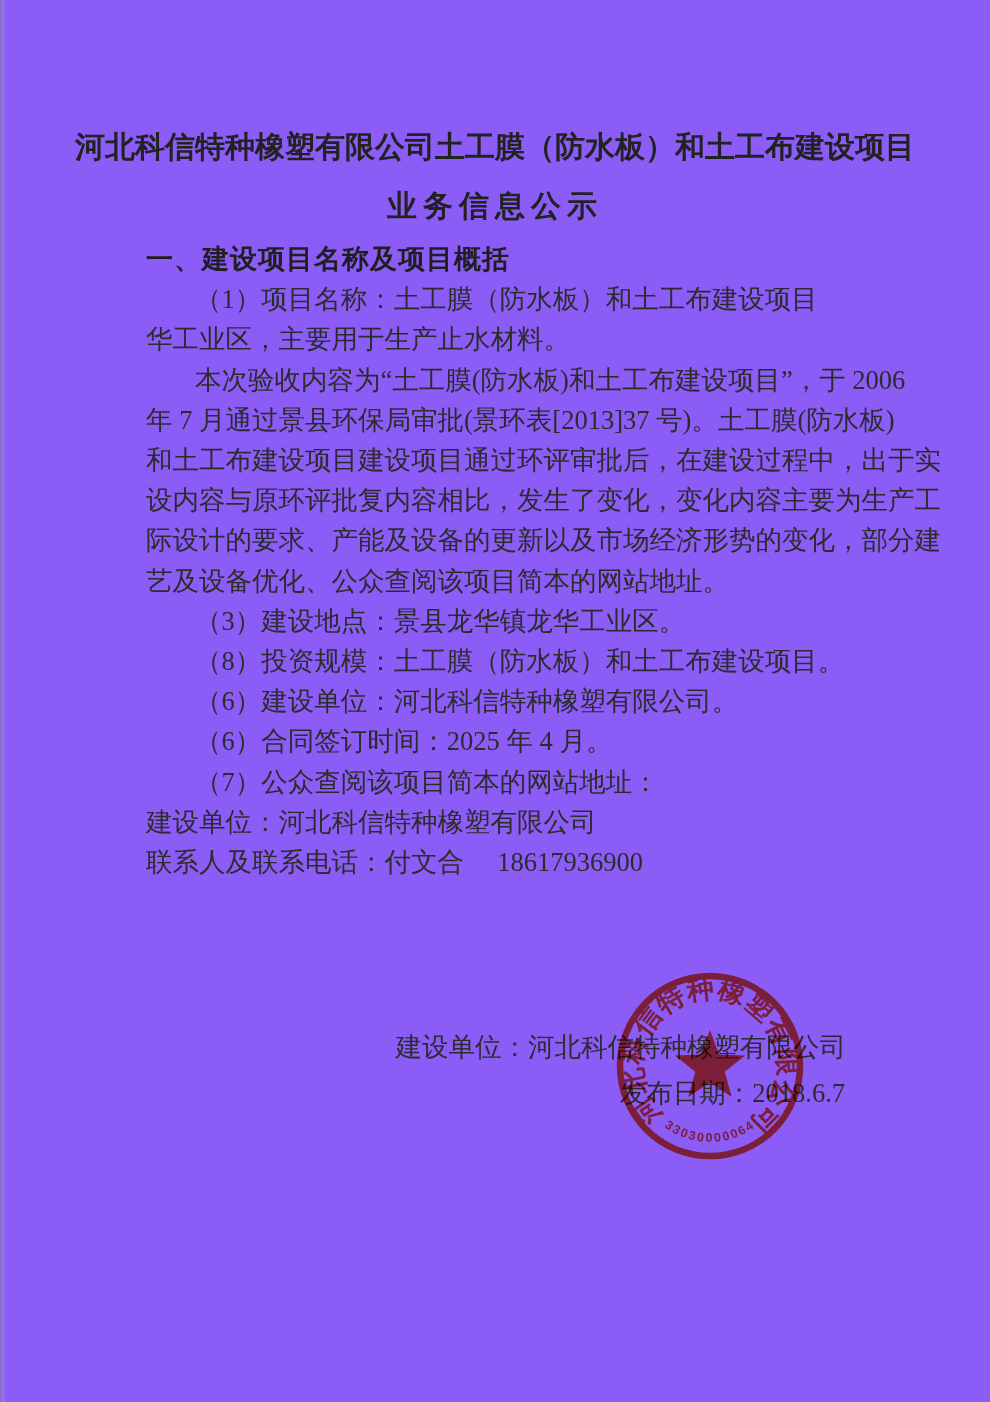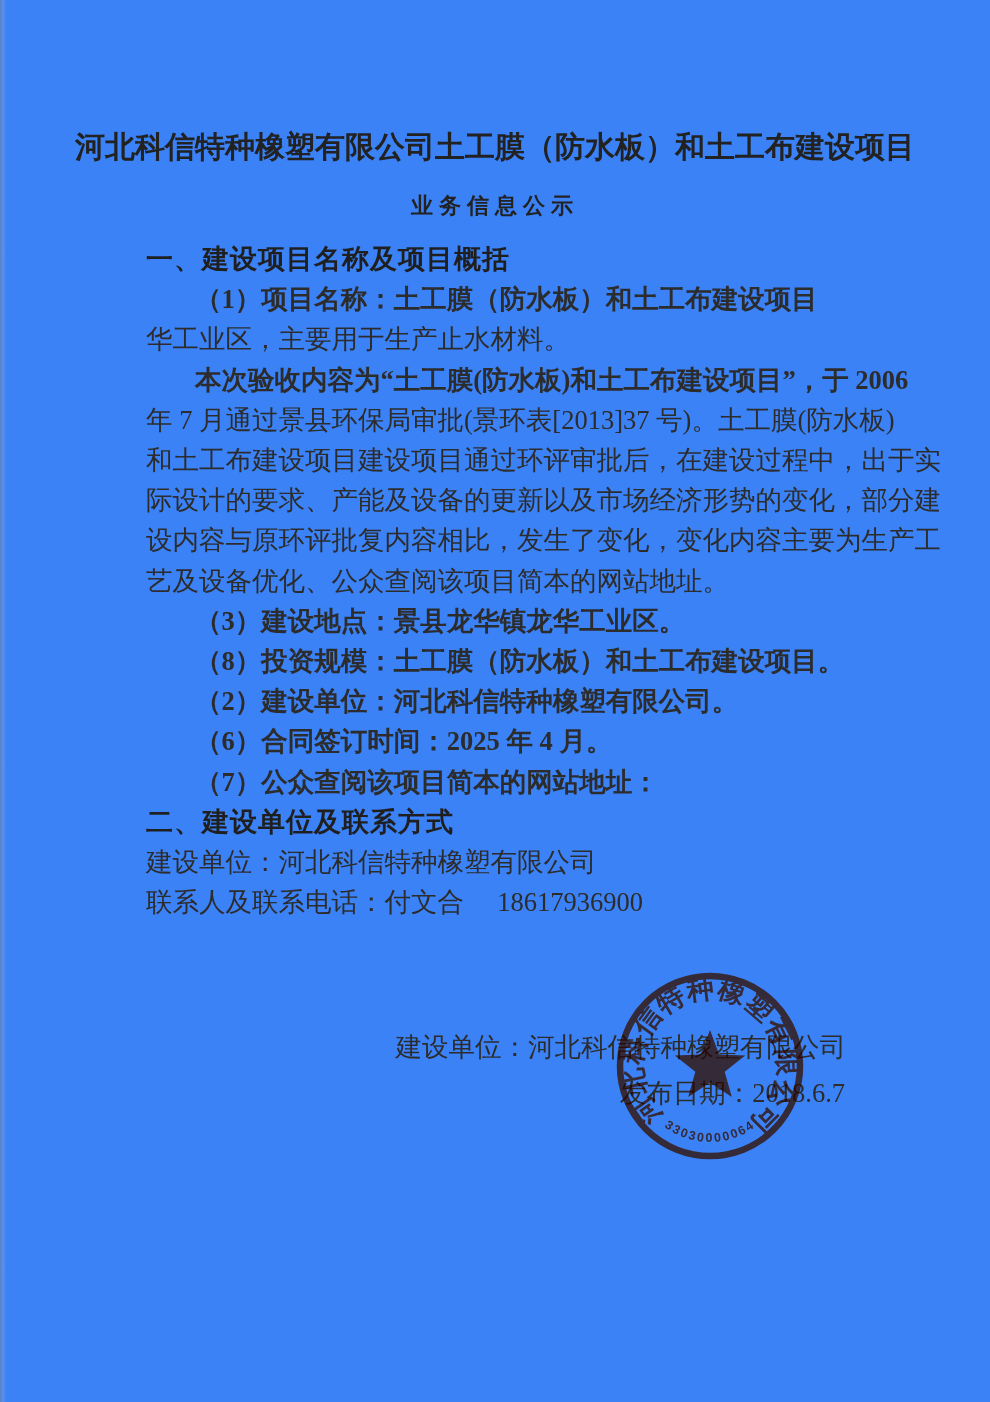--- a/index.html
+++ b/index.html
@@ -8,21 +8,21 @@
     width: 990px;
     height: 1402px;
     background: #fbfbfa;
     overflow: hidden;
     font-family: "Liberation Serif", serif;
   }
   .page {
     position: relative;
     width: 990px;
     height: 1402px;
-    background: #3b82f6;
+    background: #8b5cf6;
     color: #2c2c2c;
   }
   .scan-edge {
     position: absolute;
     left: 0; top: 0;
     width: 6px; height: 100%;
     background: linear-gradient(90deg, rgba(125,130,133,0.45), rgba(195,198,200,0.22) 55%, rgba(255,255,255,0));
   }
   .title-line-1 {
     position: absolute;
@@ -35,21 +35,21 @@
     line-height: 38px;
     color: #222;
   }
   .title-line-2 {
     position: absolute;
     top: 187px; left: 0;
     width: 990px;
     text-align: center;
     font-family: "Liberation Sans", sans-serif;
     font-weight: bold;
-    font-size: 22px;
+    font-size: 30px;
     line-height: 38px;
     letter-spacing: 6px;
     color: #222;
   }
   .body-text {
     position: absolute;
     top: 239px;
     left: 146px;
     width: 704px;
     font-size: 26.5px;
@@ -58,21 +58,21 @@
     text-align: justify;
   }
   .line { white-space: nowrap; }
   .heading {
     font-family: Liberation Sans, sans-serif;
     font-weight: bold;
     font-size: 27px;
     color: #1f1f1f;
     letter-spacing: 1px;
   }
-  .ind { text-indent: 1.85em; font-weight: bold; }
+  .ind { text-indent: 1.85em; }
   .sig-builder {
     position: absolute;
     top: 1030px;
     right: 144px;
     font-size: 26.5px;
     line-height: 34px;
     color: #2c2c2c;
     white-space: nowrap;
   }
   .sig-date {
@@ -115,29 +115,28 @@
   <div class="title-line-1">河北科信特种橡塑有限公司土工膜（防水板）和土工布建设项目</div>
   <div class="title-line-2">业务信息公示</div>
 
   <div class="body-text">
     <div class="line heading">一、建设项目名称及项目概括</div>
     <div class="line ind">（1）项目名称：土工膜（防水板）和土工布建设项目</div>
     <div class="line">华工业区，主要用于生产止水材料。</div>
     <div class="line ind">本次验收内容为“土工膜(防水板)和土工布建设项目”，于 2006</div>
     <div class="line">年 7 月通过景县环保局审批(景环表[2013]37 号)。土工膜(防水板)</div>
     <div class="line">和土工布建设项目建设项目通过环评审批后，在建设过程中，出于实</div>
+    <div class="line">设内容与原环评批复内容相比，发生了变化，变化内容主要为生产工</div>
     <div class="line">际设计的要求、产能及设备的更新以及市场经济形势的变化，部分建</div>
-    <div class="line">设内容与原环评批复内容相比，发生了变化，变化内容主要为生产工</div>
     <div class="line">艺及设备优化、公众查阅该项目简本的网站地址。</div>
     <div class="line ind">（3）建设地点：景县龙华镇龙华工业区。</div>
     <div class="line ind">（8）投资规模：土工膜（防水板）和土工布建设项目。</div>
-    <div class="line ind">（2）建设单位：河北科信特种橡塑有限公司。</div>
+    <div class="line ind">（6）建设单位：河北科信特种橡塑有限公司。</div>
     <div class="line ind">（6）合同签订时间：2025 年 4 月。</div>
     <div class="line ind">（7）公众查阅该项目简本的网站地址：</div>
-    <div class="line heading">二、建设单位及联系方式</div>
     <div class="line">建设单位：河北科信特种橡塑有限公司</div>
     <div class="line">联系人及联系电话：付文合　 18617936900</div>
   </div>
 
   <div class="sig-builder">建设单位：河北科信特种橡塑有限公司</div>
   <div class="sig-date">发布日期：2018.6.7</div>
 
   <svg class="stamp" viewBox="0 0 204 208" xmlns="http://www.w3.org/2000/svg">
     <defs>
       <path id="seal-name-arc" d="M 49.9 145.7 A 68 68 0 1 1 145.7 154.1" fill="none"></path>

